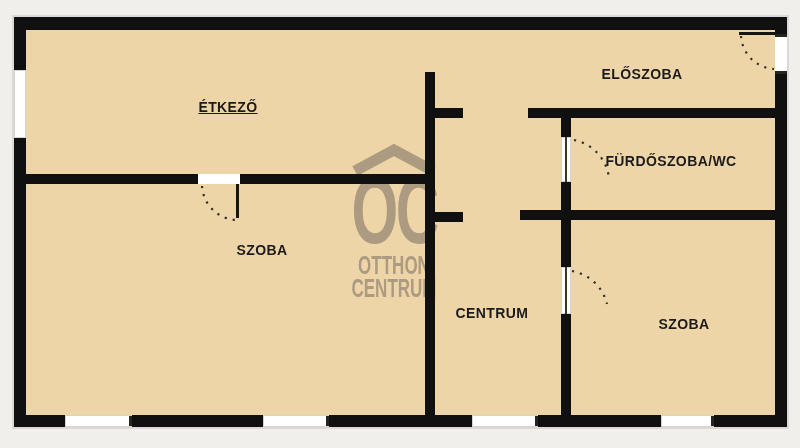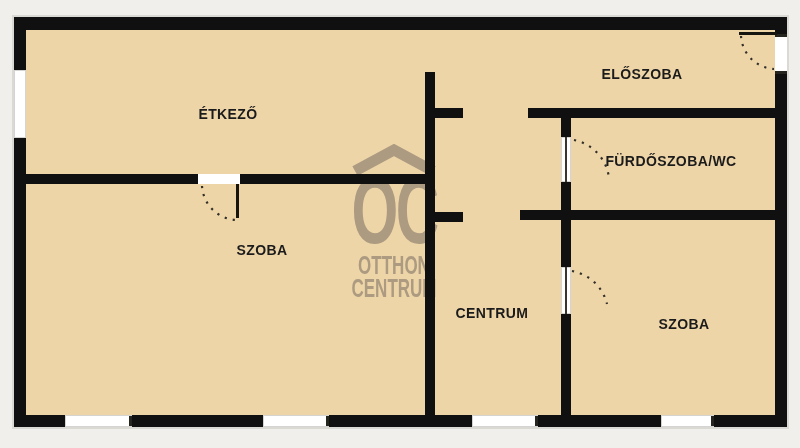--- a/index.html
+++ b/index.html
@@ -107,21 +107,21 @@
       <div class="abs leaf" style="left: 739px; top: 32px; width: 38px; height: 3px;"></div>
       <div class="abs leaf" style="left: 236px; top: 184px; width: 3px; height: 34px;"></div>
     </div>
   <svg class="abs" id="layer-arcs" width="800" height="448" viewBox="0 0 800 448">
       <path d="M 741 36 A 35 35 0 0 0 774 69" class="arc-path"></path>
       <path d="M 202 186 A 36 36 0 0 0 236 220" class="arc-path"></path>
       <path d="M 574 140 A 44 44 0 0 1 609 178" class="arc-path"></path>
       <path d="M 572 271 A 44 44 0 0 1 607 304" class="arc-path"></path>
     </svg>
   <div id="layer-labels">
-      <div class="abs room-label" style="left: 228px; top: 114px;">ÉTKEZŐ</div>
+      <div class="abs room-label" style="left: 228px; top: 107px; text-decoration: underline;">ÉTKEZŐ</div>
       <div class="abs room-label" style="left: 642px; top: 74px;">ELŐSZOBA</div>
       <div class="abs room-label" style="left: 671px; top: 161px;">FÜRDŐSZOBA/WC</div>
       <div class="abs room-label" style="left: 262px; top: 250px;">SZOBA</div>
       <div class="abs room-label" style="left: 492px; top: 313px;">CENTRUM</div>
       <div class="abs room-label" style="left: 684px; top: 324px;">SZOBA</div>
     </div>
 
 </div>
 
 </body></html>

